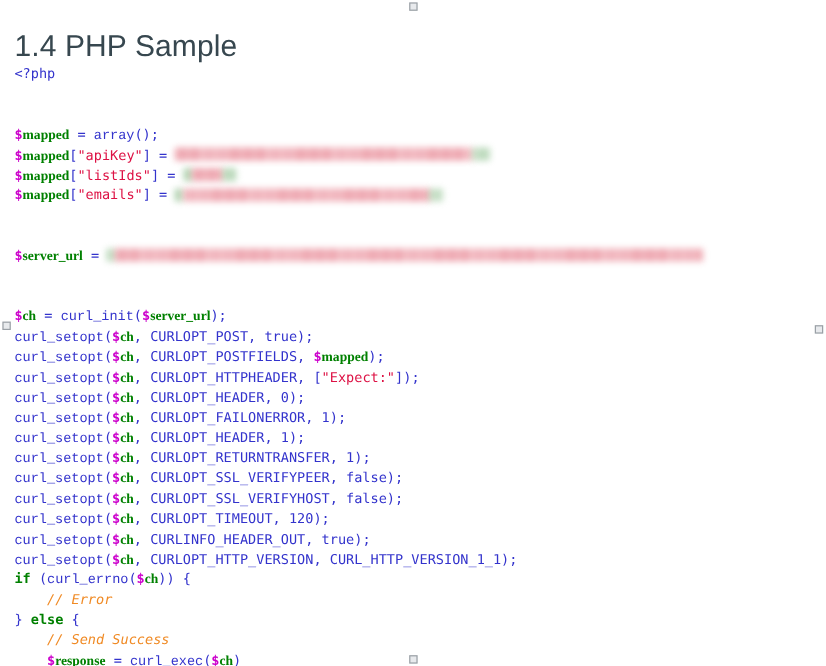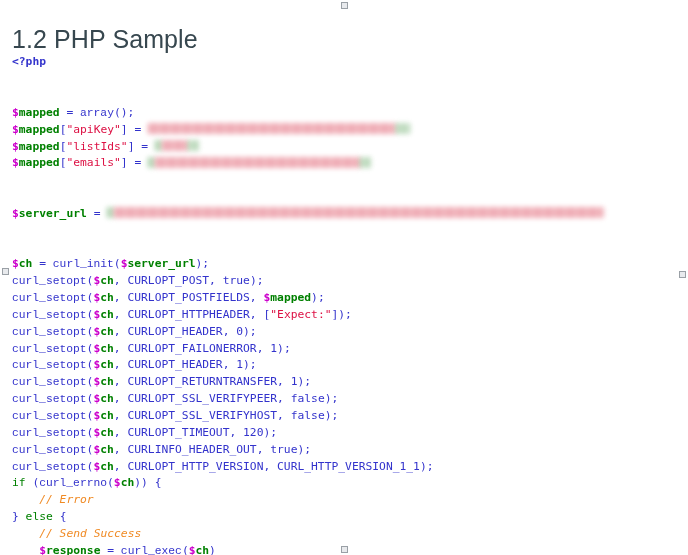--- a/index.html
+++ b/index.html
@@ -58,27 +58,27 @@
     font-family: "DejaVu Sans Mono", "Liberation Mono", monospace;
     font-size: 11.3px;
     line-height: 16.85px;
     white-space: pre;
   }
 
   .ln { display: block; height: 16.85px; }
   .ln.blank { height: 16.85px; }
 
   
-  .t-tag   { color: #3333cc; font-weight: bold; text-align: right; }   
-  .t-var   { color: #008000; font-weight: bold; }   
+  .t-tag   { color: #3333cc; font-weight: normal; text-align: right; }   
+  .t-var   { color: #008000; font-weight: bold; font-family: Liberation Serif, serif; }   
   .t-sig   { color: #cc00cc; font-weight: bold; }   
   .t-fn    { color: #3333cc; font-family: Liberation Mono, monospace; }                      
   .t-punct { color: #3333cc; }                      
   .t-const { color: #3333cc; margin-top: 40px; }                      
-  .t-kw    { color: #008000; font-weight: normal; }   
+  .t-kw    { color: #008000; font-weight: bold; }   
   .t-str   { color: #dd1144; }                      
   .t-num   { color: #3333cc; }                      
   .t-bool  { color: #3333cc; }                      
   .t-cmt   { color: #f08a24; font-style: italic; }                      
 
   
   .redact {
     display: inline-block;
     vertical-align: middle;
     position: relative;
@@ -112,17 +112,17 @@
 </head>
 <body>
 
 <div class="page">
 
   <div class="crop-mark crop-top"></div>
   <div class="crop-mark crop-bottom"></div>
   <div class="crop-mark crop-left"></div>
   <div class="crop-mark crop-right"></div>
 
-  <h1 class="doc-title">1.2 PHP Sample</h1>
+  <h1 class="doc-title">1.4 PHP Sample</h1>
 
   <pre class="code-block"><span class="ln"><span class="t-tag">&lt;?php</span></span><span class="ln blank"> </span><span class="ln blank"> </span><span class="ln"><span class="t-sig">$</span><span class="t-var">mapped</span><span class="t-punct"> = </span><span class="t-fn">array</span><span class="t-punct">();</span></span><span class="ln"><span class="t-sig">$</span><span class="t-var">mapped</span><span class="t-punct">[</span><span class="t-str">"apiKey"</span><span class="t-punct">] = </span><span class="redact r-red" style="width:248px"></span><span class="redact r-tail" style="width:14px"></span></span><span class="ln"><span class="t-sig">$</span><span class="t-var">mapped</span><span class="t-punct">[</span><span class="t-str">"listIds"</span><span class="t-punct">] = </span><span class="redact r-grn-start" style="width:7px"></span><span class="redact r-red" style="width:26px"></span><span class="redact r-tail" style="width:12px"></span></span><span class="ln"><span class="t-sig">$</span><span class="t-var">mapped</span><span class="t-punct">[</span><span class="t-str">"emails"</span><span class="t-punct">] = </span><span class="redact r-grn-start" style="width:7px"></span><span class="redact r-red" style="width:205px"></span><span class="redact r-tail" style="width:12px"></span></span><span class="ln blank"> </span><span class="ln blank"> </span><span class="ln"><span class="t-sig">$</span><span class="t-var">server_url</span><span class="t-punct"> = </span><span class="redact r-grn-start" style="width:7px"></span><span class="redact r-red" style="width:490px"></span></span><span class="ln blank"> </span><span class="ln blank"> </span><span class="ln"><span class="t-sig">$</span><span class="t-var">ch</span><span class="t-punct"> = </span><span class="t-fn">curl_init</span><span class="t-punct">(</span><span class="t-sig">$</span><span class="t-var">server_url</span><span class="t-punct">);</span></span><span id="setopt-lines"><span class="ln"><span class="t-fn">curl_setopt</span><span class="t-punct">(</span><span class="t-sig">$</span><span class="t-var">ch</span><span class="t-punct">, </span><span class="t-const">CURLOPT_POST</span><span class="t-punct">, </span><span class="t-bool">true</span><span class="t-punct">);</span></span><span class="ln"><span class="t-fn">curl_setopt</span><span class="t-punct">(</span><span class="t-sig">$</span><span class="t-var">ch</span><span class="t-punct">, </span><span class="t-const">CURLOPT_POSTFIELDS</span><span class="t-punct">, </span><span class="t-sig">$</span><span class="t-var">mapped</span><span class="t-punct">);</span></span><span class="ln"><span class="t-fn">curl_setopt</span><span class="t-punct">(</span><span class="t-sig">$</span><span class="t-var">ch</span><span class="t-punct">, </span><span class="t-const">CURLOPT_HTTPHEADER</span><span class="t-punct">, </span><span class="t-punct">[</span><span class="t-str">"Expect:"</span><span class="t-punct">]</span><span class="t-punct">);</span></span><span class="ln"><span class="t-fn">curl_setopt</span><span class="t-punct">(</span><span class="t-sig">$</span><span class="t-var">ch</span><span class="t-punct">, </span><span class="t-const">CURLOPT_HEADER</span><span class="t-punct">, </span><span class="t-num">0</span><span class="t-punct">);</span></span><span class="ln"><span class="t-fn">curl_setopt</span><span class="t-punct">(</span><span class="t-sig">$</span><span class="t-var">ch</span><span class="t-punct">, </span><span class="t-const">CURLOPT_FAILONERROR</span><span class="t-punct">, </span><span class="t-num">1</span><span class="t-punct">);</span></span><span class="ln"><span class="t-fn">curl_setopt</span><span class="t-punct">(</span><span class="t-sig">$</span><span class="t-var">ch</span><span class="t-punct">, </span><span class="t-const">CURLOPT_HEADER</span><span class="t-punct">, </span><span class="t-num">1</span><span class="t-punct">);</span></span><span class="ln"><span class="t-fn">curl_setopt</span><span class="t-punct">(</span><span class="t-sig">$</span><span class="t-var">ch</span><span class="t-punct">, </span><span class="t-const">CURLOPT_RETURNTRANSFER</span><span class="t-punct">, </span><span class="t-num">1</span><span class="t-punct">);</span></span><span class="ln"><span class="t-fn">curl_setopt</span><span class="t-punct">(</span><span class="t-sig">$</span><span class="t-var">ch</span><span class="t-punct">, </span><span class="t-const">CURLOPT_SSL_VERIFYPEER</span><span class="t-punct">, </span><span class="t-bool">false</span><span class="t-punct">);</span></span><span class="ln"><span class="t-fn">curl_setopt</span><span class="t-punct">(</span><span class="t-sig">$</span><span class="t-var">ch</span><span class="t-punct">, </span><span class="t-const">CURLOPT_SSL_VERIFYHOST</span><span class="t-punct">, </span><span class="t-bool">false</span><span class="t-punct">);</span></span><span class="ln"><span class="t-fn">curl_setopt</span><span class="t-punct">(</span><span class="t-sig">$</span><span class="t-var">ch</span><span class="t-punct">, </span><span class="t-const">CURLOPT_TIMEOUT</span><span class="t-punct">, </span><span class="t-num">120</span><span class="t-punct">);</span></span><span class="ln"><span class="t-fn">curl_setopt</span><span class="t-punct">(</span><span class="t-sig">$</span><span class="t-var">ch</span><span class="t-punct">, </span><span class="t-const">CURLINFO_HEADER_OUT</span><span class="t-punct">, </span><span class="t-bool">true</span><span class="t-punct">);</span></span><span class="ln"><span class="t-fn">curl_setopt</span><span class="t-punct">(</span><span class="t-sig">$</span><span class="t-var">ch</span><span class="t-punct">, </span><span class="t-const">CURLOPT_HTTP_VERSION</span><span class="t-punct">, </span><span class="t-const">CURL_HTTP_VERSION_1_1</span><span class="t-punct">);</span></span></span><span class="ln"><span class="t-kw">if</span><span class="t-punct"> (</span><span class="t-fn">curl_errno</span><span class="t-punct">(</span><span class="t-sig">$</span><span class="t-var">ch</span><span class="t-punct">)) {</span></span><span class="ln">    <span class="t-cmt">// Error</span></span><span class="ln"><span class="t-punct">} </span><span class="t-kw">else</span><span class="t-punct"> {</span></span><span class="ln">    <span class="t-cmt">// Send Success</span></span><span class="ln">    <span class="t-sig">$</span><span class="t-var">response</span><span class="t-punct"> = </span><span class="t-fn">curl_exec</span><span class="t-punct">(</span><span class="t-sig">$</span><span class="t-var">ch</span><span class="t-punct">)</span></span></pre>
 
 </div>
 
 </body></html>

